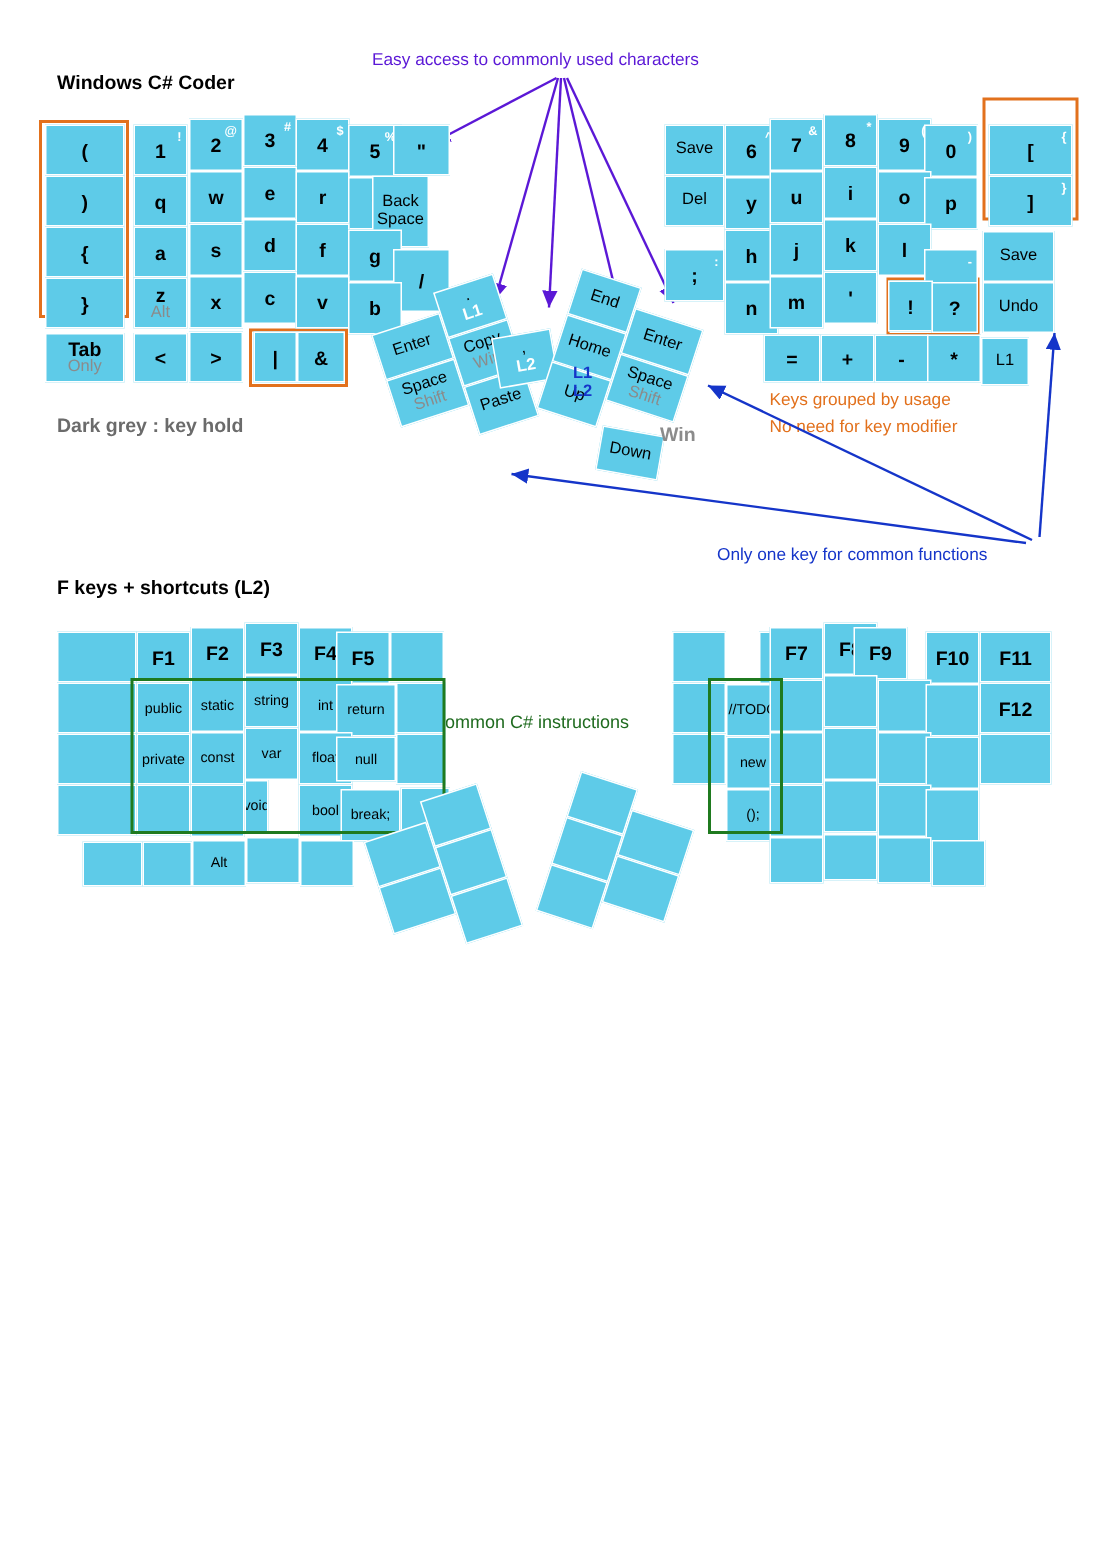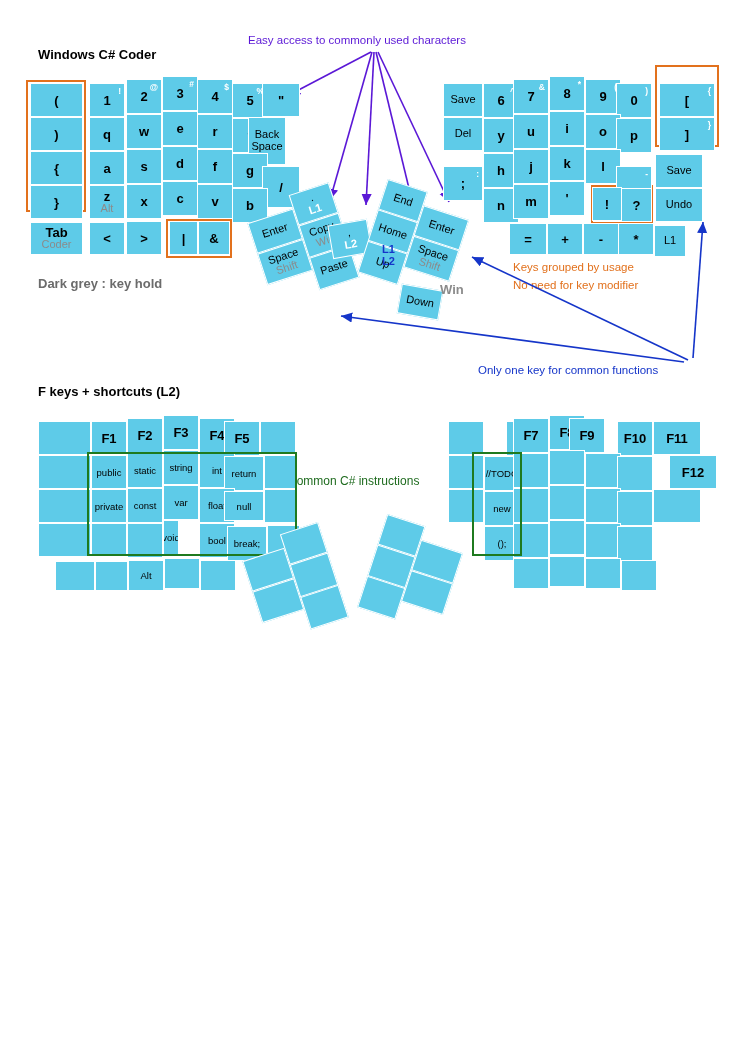--- a/index.html
+++ b/index.html
@@ -211,21 +211,21 @@
 </div>
 <div class="key" style="left:197px; top:184px; width:36px; height:35px;">
   <span class="main">v</span>
 </div>
 <div class="key" style="left:232px; top:188px; width:36px; height:35px;">
   <span class="main">b</span>
 </div>
 
 <div class="key two-line" style="left:30px; top:222px; width:53px; height:33px;">
   <span class="main">Tab</span>
-  <span class="plain hold">Coder</span>
+  <span class="plain hold">Only</span>
 </div>
 <div class="key" style="left:89px; top:222px; width:36px; height:33px;">
   <span class="main">&lt;</span>
 </div>
 <div class="key" style="left:126px; top:221px; width:36px; height:34px;">
   <span class="main">&gt;</span>
 </div>
 <div class="key" style="left:169px; top:221px; width:29px; height:34px;">
   <span class="main">|</span>
 </div>
@@ -500,21 +500,21 @@
 </div>
 
 <div class="key" style="left:448px; top:455px; width:36px; height:34px;"></div>
 <div class="key" style="left:484px; top:456px; width:36px; height:35px;">
   <span class="word">//TODO</span>
 </div>
 <div class="key" style="left:513px; top:453px; width:36px; height:35px;"></div>
 <div class="key" style="left:549px; top:450px; width:36px; height:35px;"></div>
 <div class="key" style="left:585px; top:453px; width:36px; height:35px;"></div>
 <div class="key" style="left:617px; top:456px; width:36px; height:35px;"></div>
-<div class="key" style="left:653px; top:455px; width:48px; height:34px;margin-left:16px;">
+<div class="key" style="left:653px; top:455px; width:48px; height:34px;">
   <span class="fkey">F12</span>
 </div>
 
 <div class="key" style="left:448px; top:489px; width:36px; height:34px;"></div>
 <div class="key" style="left:484px; top:491px; width:36px; height:35px;">
   <span class="word">new</span>
 </div>
 <div class="key" style="left:513px; top:488px; width:36px; height:35px;"></div>
 <div class="key" style="left:549px; top:485px; width:36px; height:35px;"></div>
 <div class="key" style="left:585px; top:488px; width:36px; height:35px;"></div>

